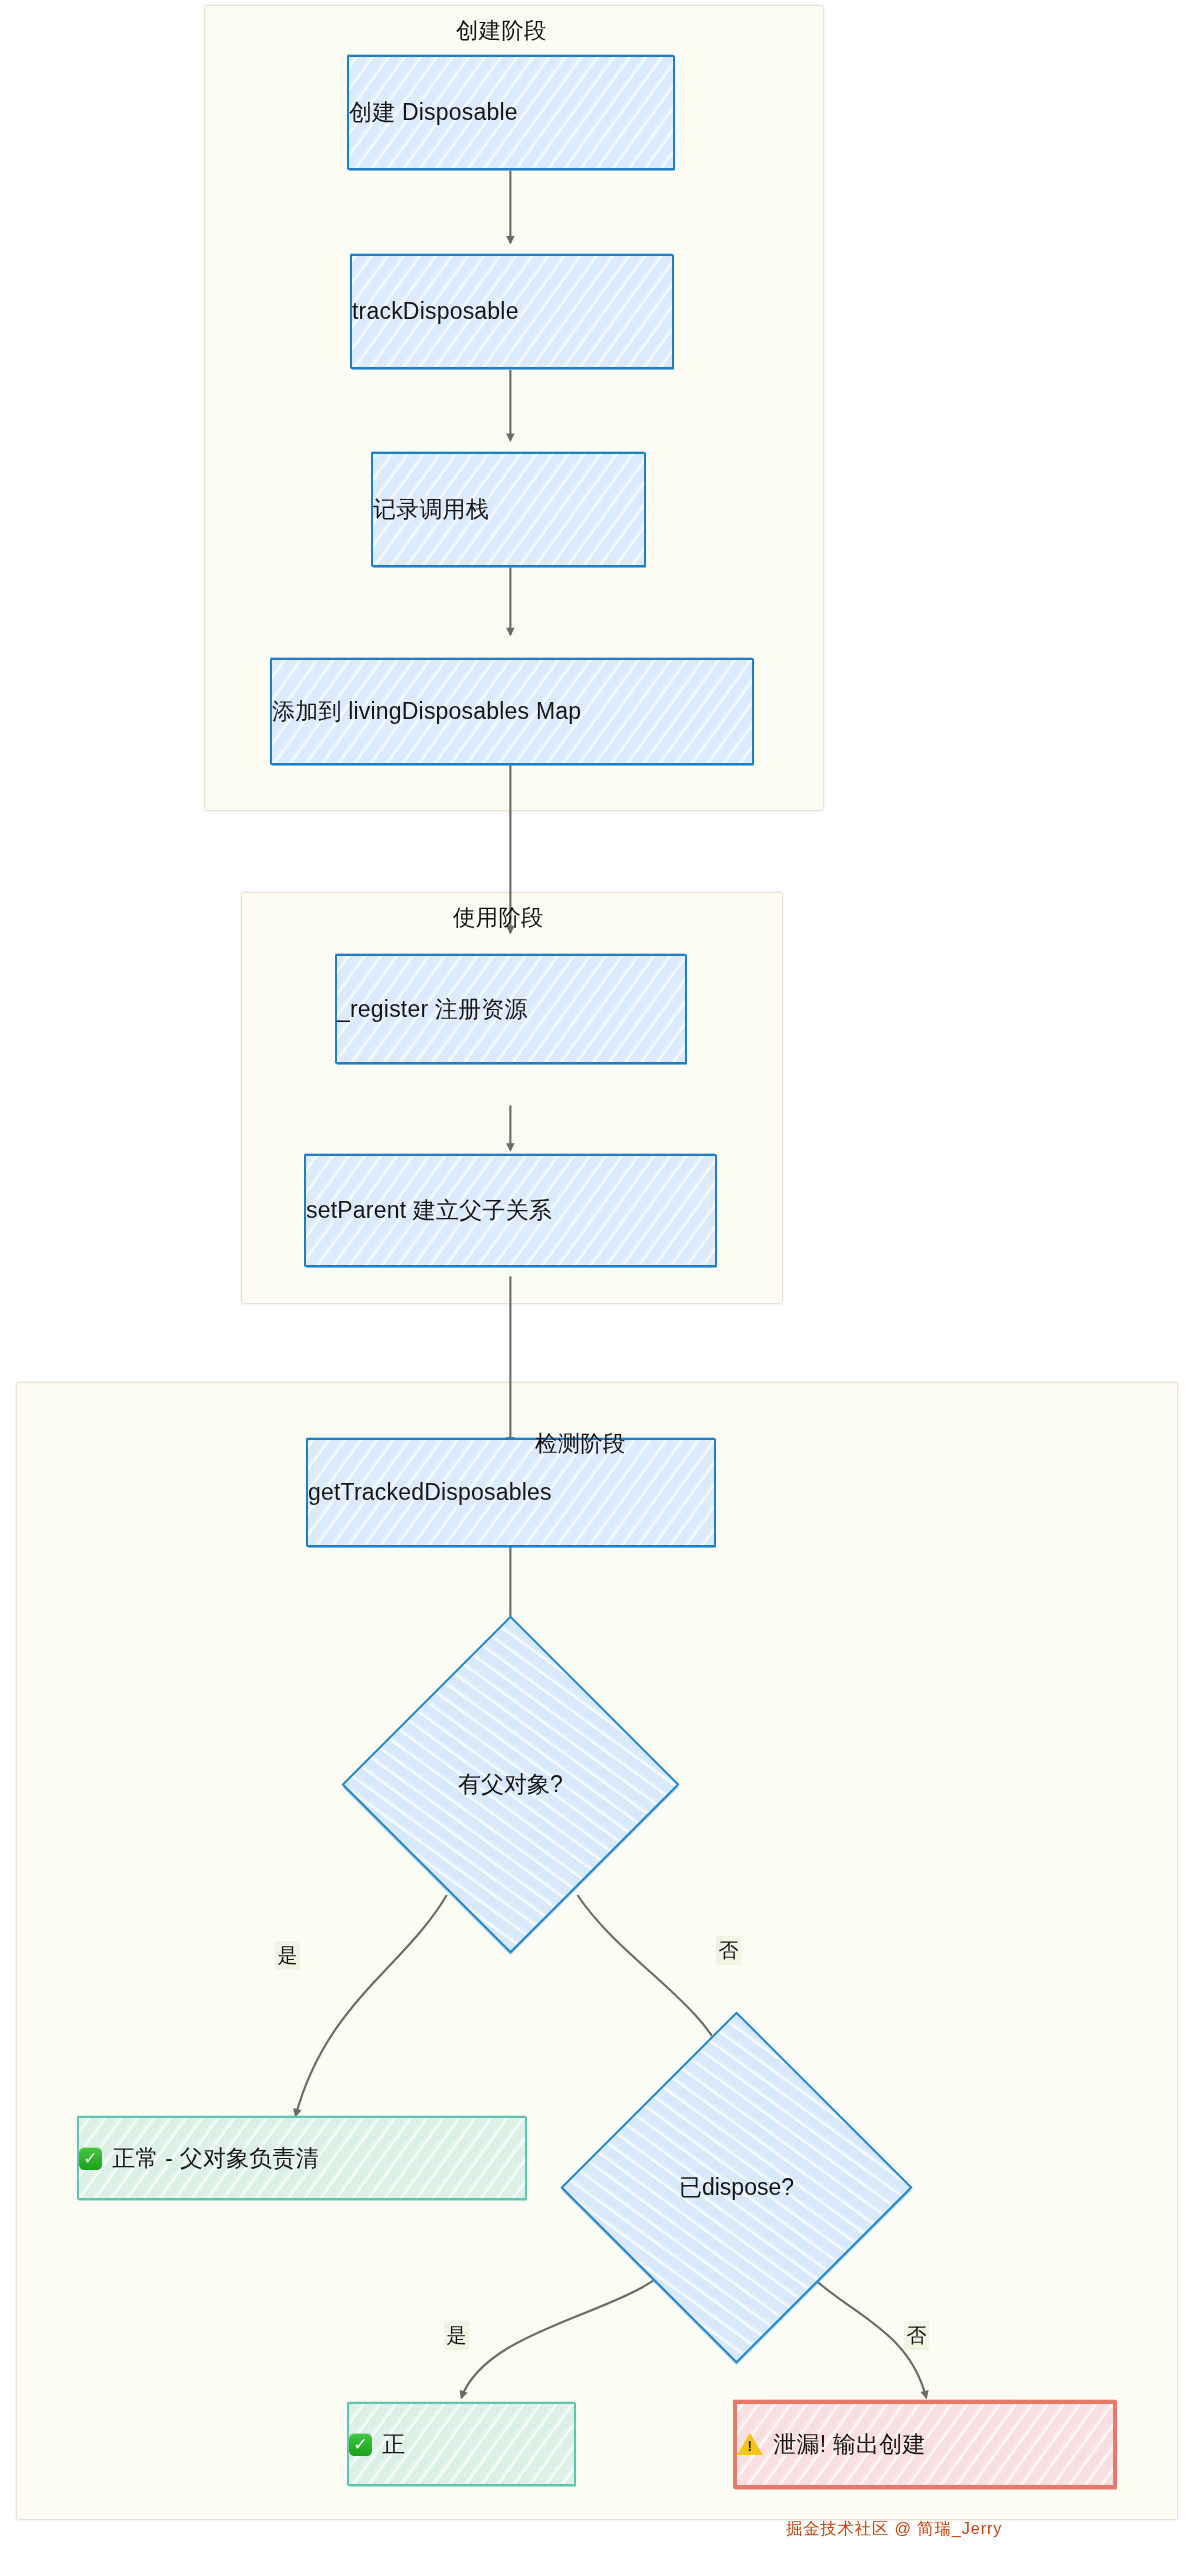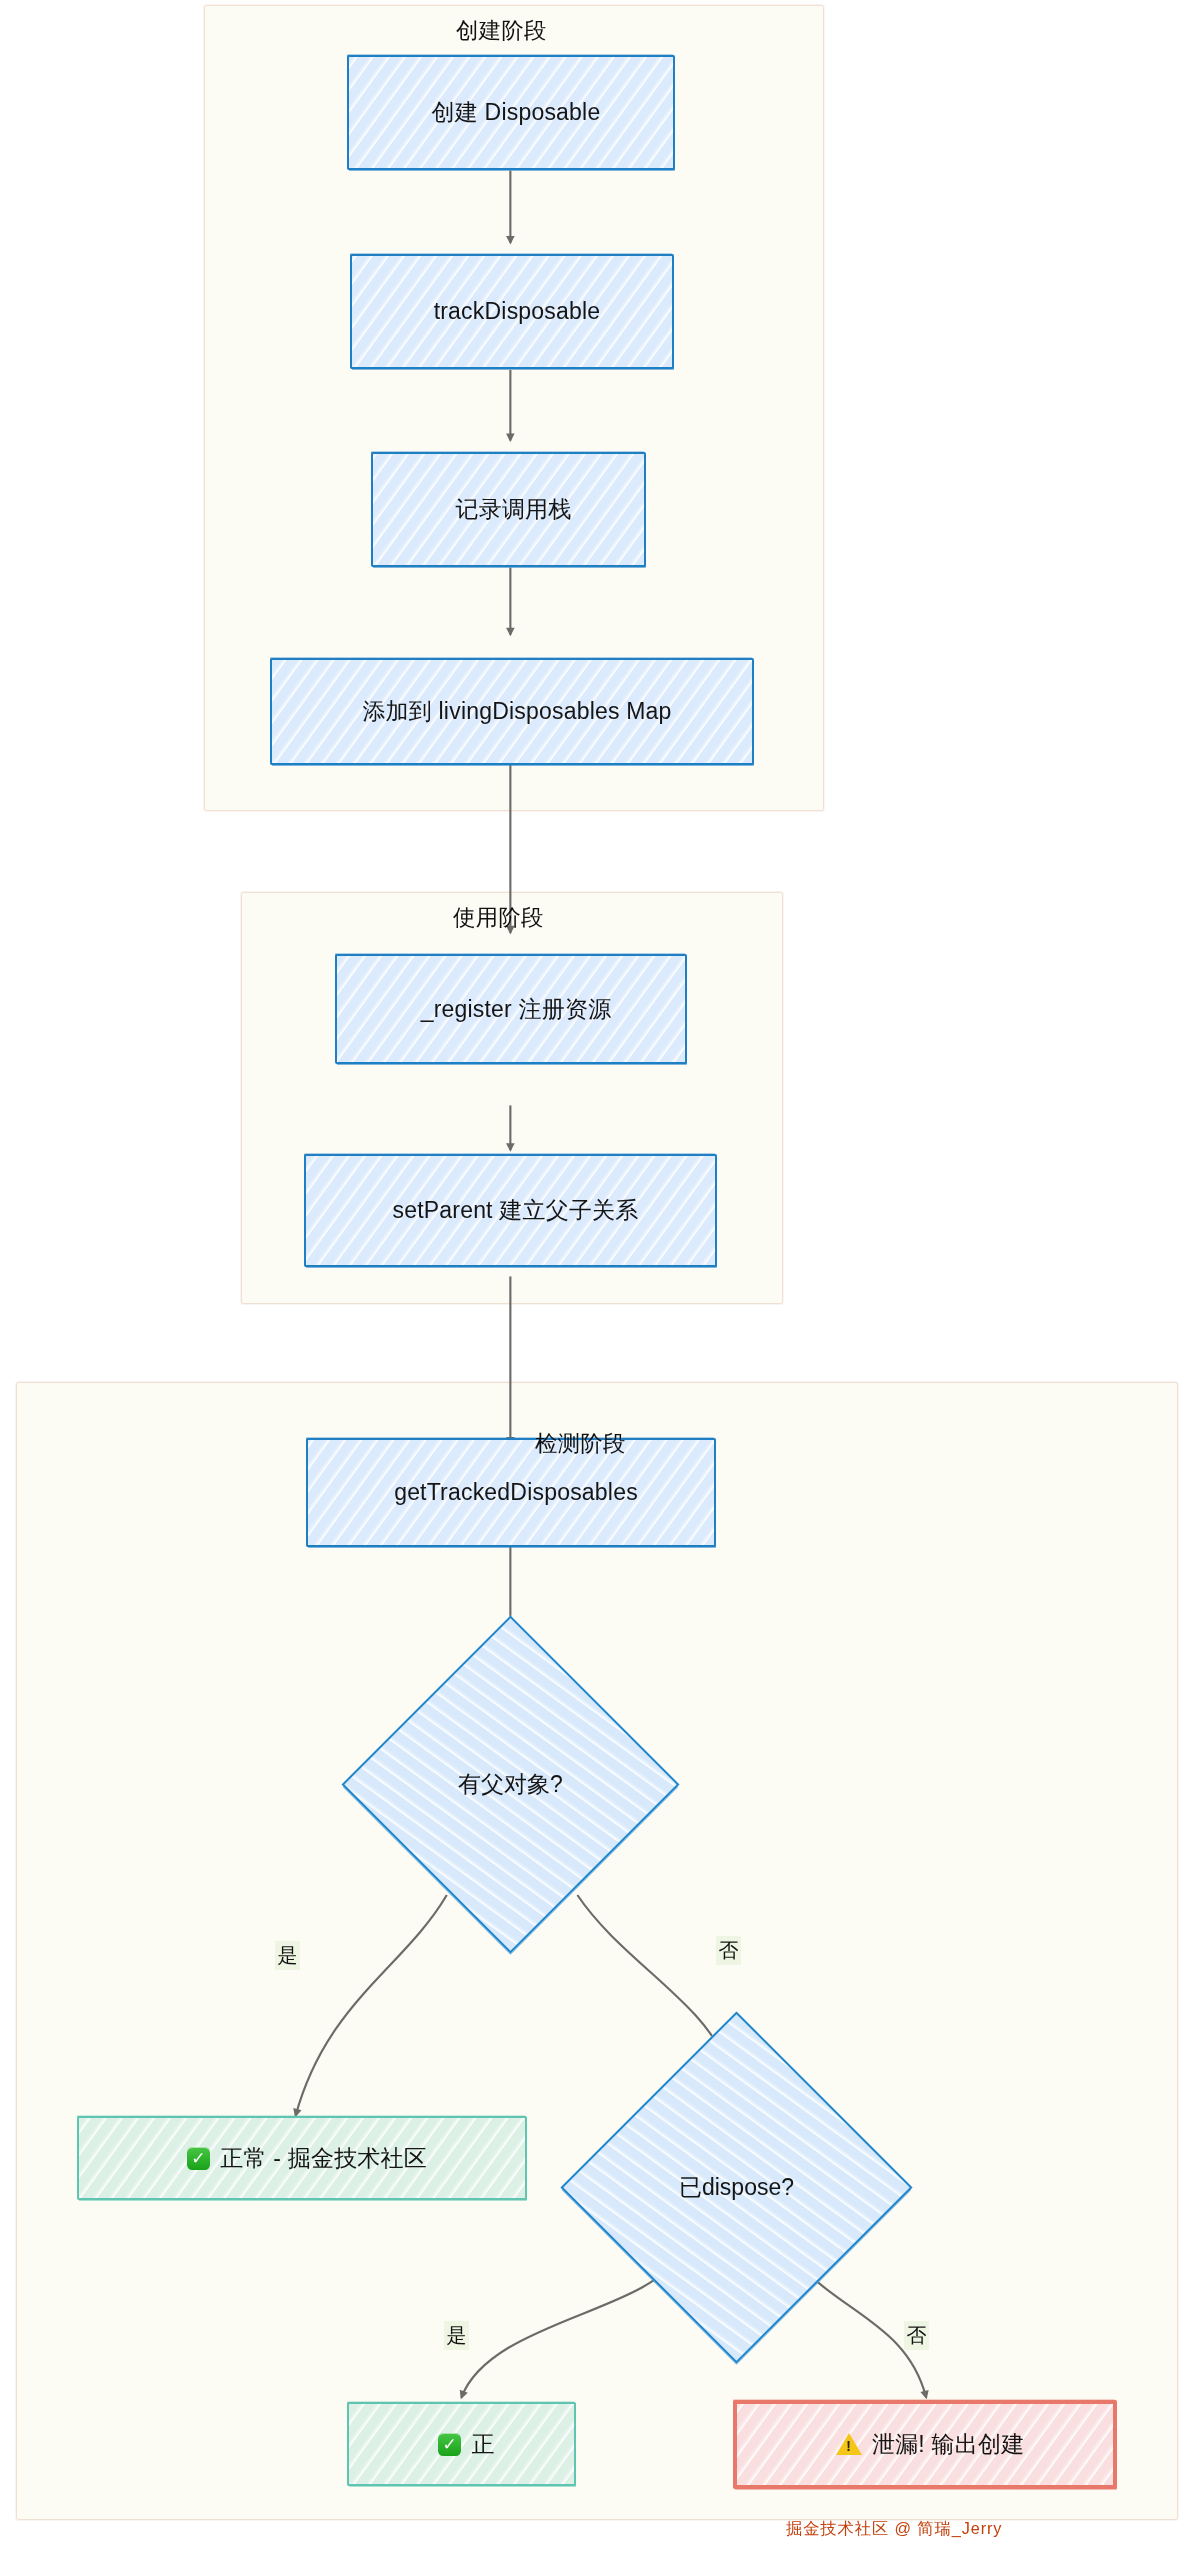--- a/index.html
+++ b/index.html
@@ -29,25 +29,23 @@
     font-weight:400;
     white-space:nowrap;
     letter-spacing:0.4px;
     z-index:6;
   }
   
   .node{
     position:absolute;
     display:flex;
     align-items:center;
-    justify-content:center;
     box-sizing:border-box;
     z-index:5;
     text-align:center;
-    padding-left:10px;
   }
   .node .label{
     position:relative;
     z-index:3;
     font-size:23px;
     color:#151515;
     line-height:1.25;
     white-space:nowrap;
     letter-spacing:0.2px;
     display:flex;
@@ -258,21 +256,21 @@
     <span class="label">有父对象?</span>
   </div>
 
   <div class="edge-label" style="left:275px;top:1941px;">是</div>
 
   <div class="edge-label" style="left:716px;top:1936px;">否</div>
 
   <div class="node rect green" style="left:77px;top:2116px;width:450px;height:84px;">
     <span class="label">
       <span class="badge check">✓</span>
-      <span>正常 - 掘金技术社区</span>
+      <span>正常 - 父对象负责清</span>
     </span>
   </div>
 
   <div class="diamond" style="left:612px;top:2063px;width:249px;height:249px;">
     <span class="dshape"></span>
     <span class="label">已dispose?</span>
   </div>
 
   <div class="edge-label" style="left:444px;top:2321px;">是</div>
 

